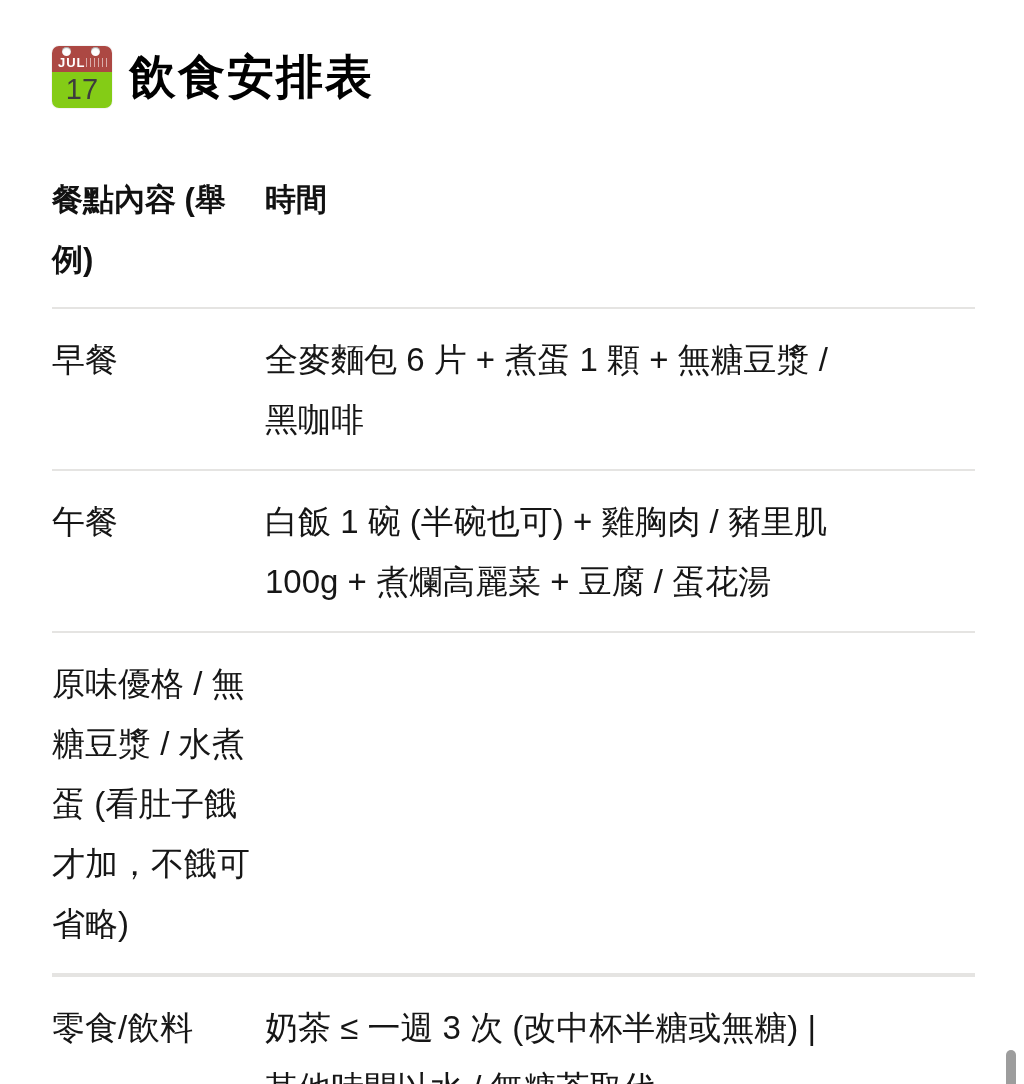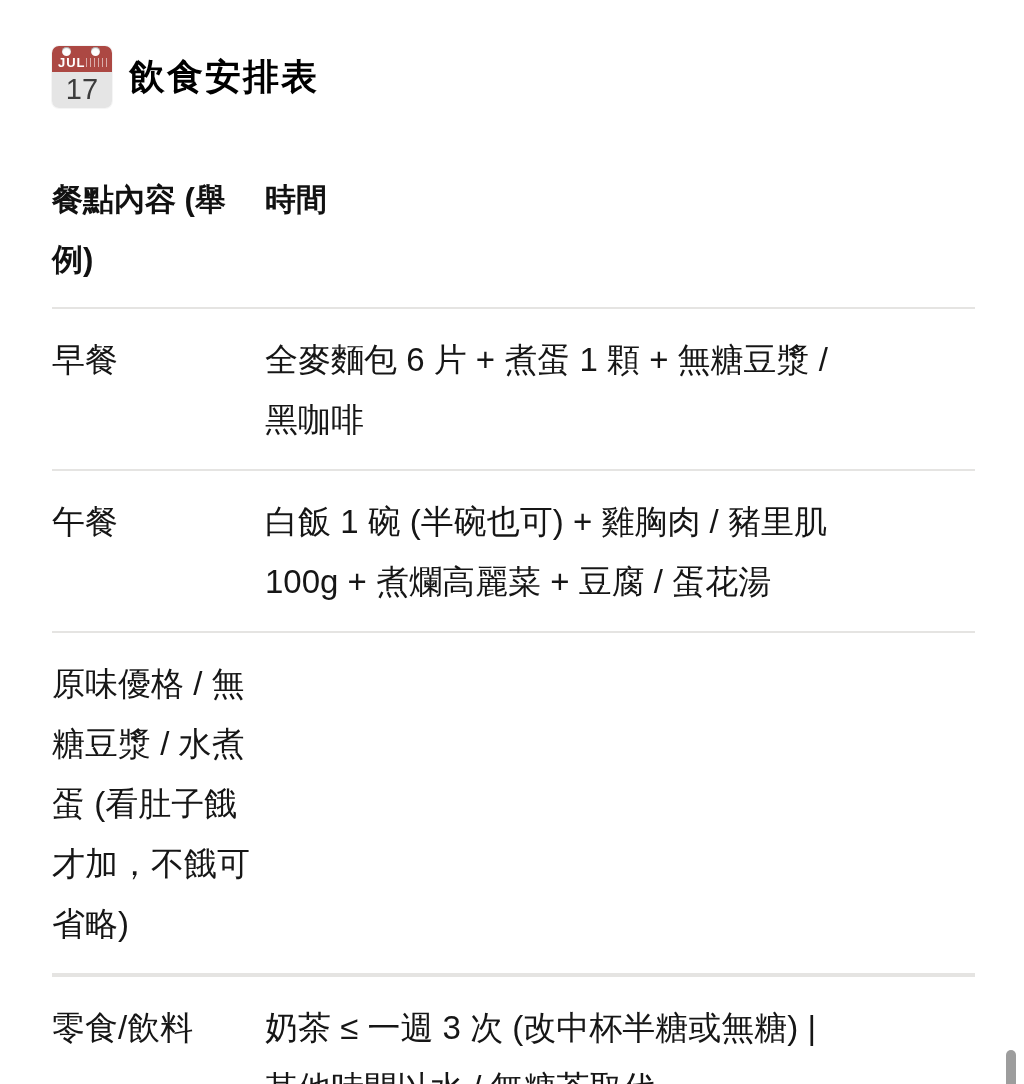--- a/index.html
+++ b/index.html
@@ -34,27 +34,27 @@
     background: repeating-linear-gradient(90deg,
       rgba(255,255,255,0.55) 0 1.5px, transparent 1.5px 4px);
   }
   .cal-hole {
     position: absolute; top: 1px; width: 9px; height: 9px; border-radius: 50%;
     background: #fdfdfd; box-shadow: inset 0 1px 1px rgba(0,0,0,0.35);
   }
   .cal-hole.left  { left: 10px; }
   .cal-hole.right { left: 39px; }
   .cal-bottom {
-    height: 36px; background: #e5e5e5;
+    height: 36px; background: #84cc16;
     border-radius: 0 0 7px 7px;
     display: flex; align-items: center; justify-content: center;
   }
   .cal-day { font-size: 29px; color: #3d3d3d; margin-top: -2px; }
   .page-title {
-    font-size: 36px; font-weight: 700; color: #000000; letter-spacing: 2px;
+    font-size: 47px; font-weight: 700; color: #000000; letter-spacing: 2px;
   }
 
   
   .table { margin-top: 60px; }
   .thead {
     display: grid; grid-template-columns: 213px 1fr;
     font-size: 31px; font-weight: 700; line-height: 60px; color: #111111;
   }
   .divider { height: 2px; background: #e5e4e2; }
   .divider.after-head { margin-top: 17px; }

